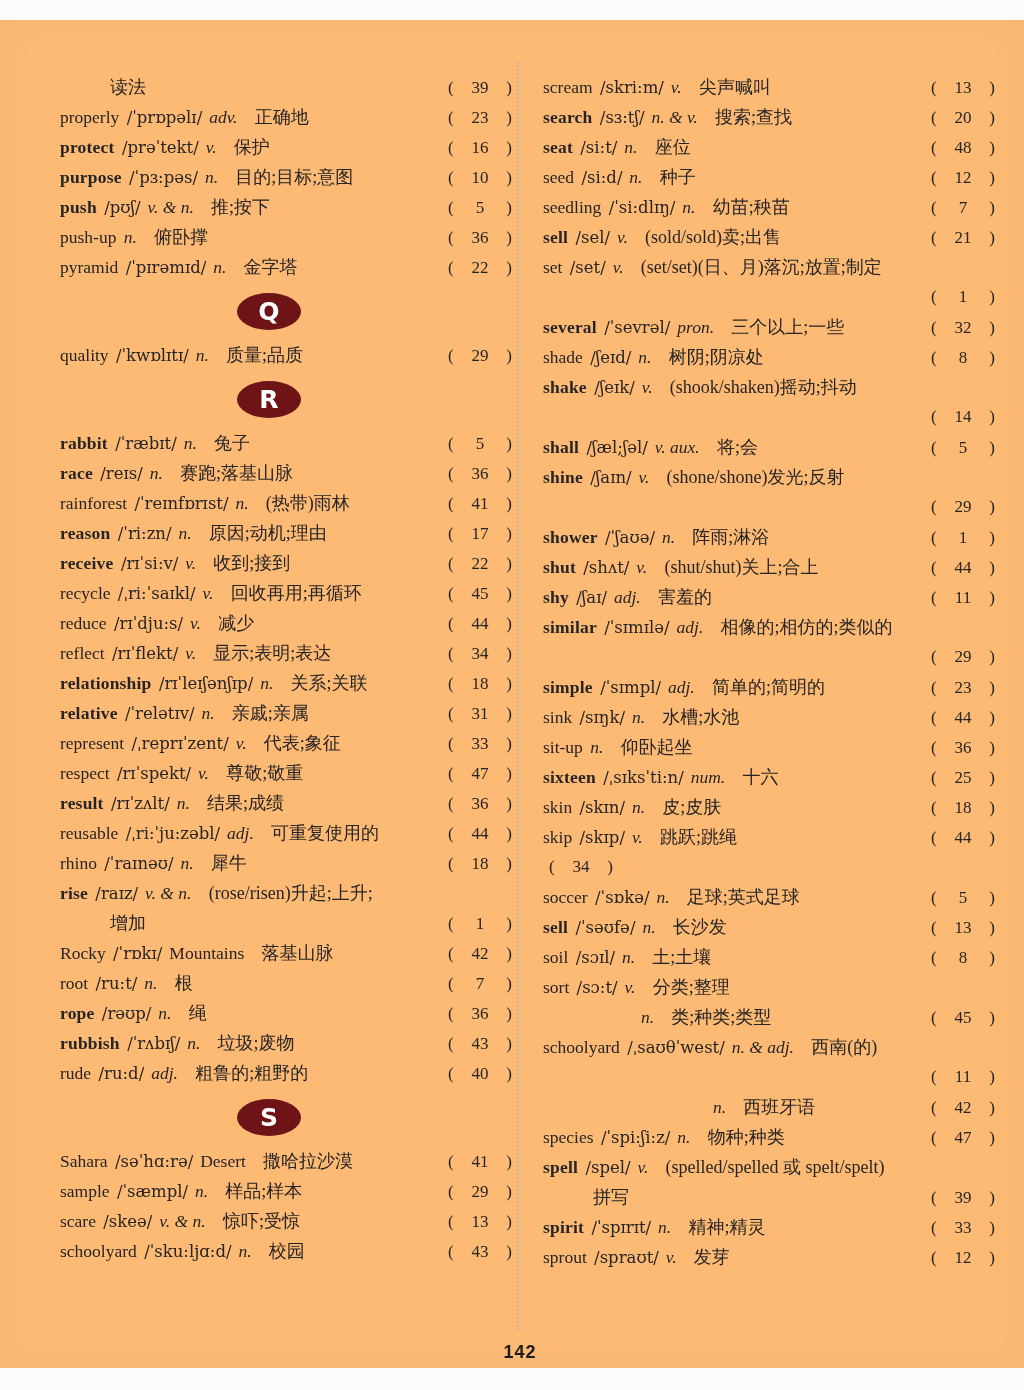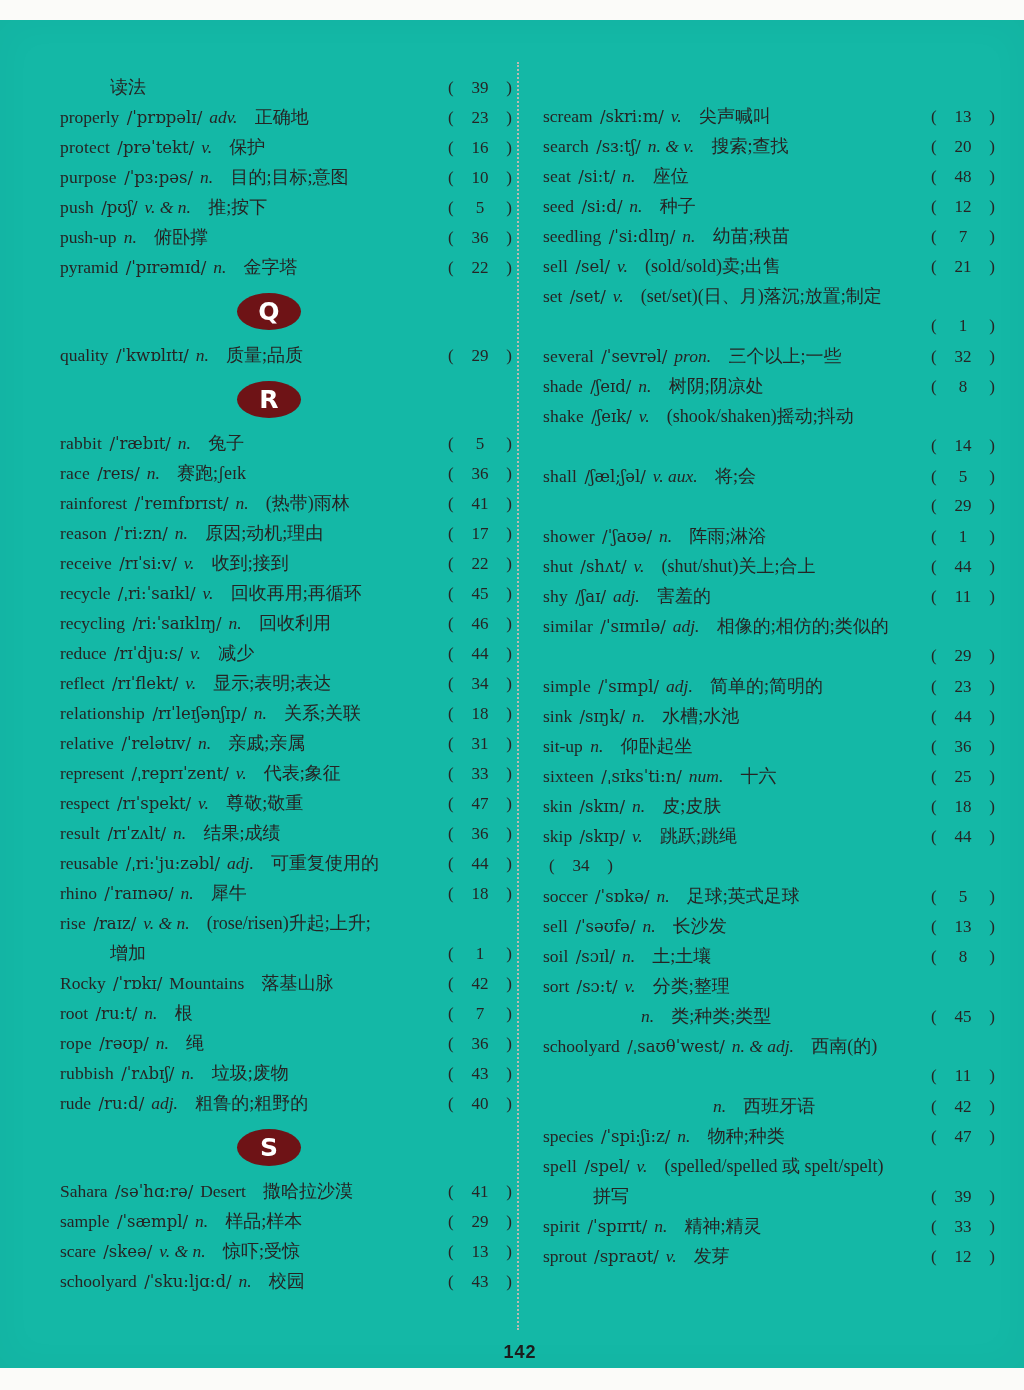--- a/index.html
+++ b/index.html
@@ -5,42 +5,42 @@
   html,body{margin:0;padding:0;}
   body{
     width:1024px;height:1390px;position:relative;
     background:#fbfbf9;
     font-family:"Liberation Serif","DejaVu Serif",serif;
     color:#262424;
     overflow:hidden;
   }
   .page{
     position:absolute;left:0;top:20px;width:1024px;height:1348px;
-    background:#14b8a6;
+    background:#fdba74;
     box-shadow:inset 0 0 40px rgba(0,0,0,0.03);
   }
   .divider{
     position:absolute;left:517px;top:42px;height:1268px;width:0;
     border-left:2px dotted #bdb9b1;
   }
   .col{position:absolute;top:52px;width:452px;}
   .col-left{left:60px;}
-  .col-right{left:543px;margin-top:29px;}
+  .col-right{left:543px;}
   .line{
     display:flex;align-items:baseline;
     height:30px;line-height:30px;font-size:17.5px;
     white-space:nowrap;
   }
   .content{flex:1 1 auto;min-width:0;overflow:visible;}
   .ind1 .content{padding-left:40px;}
   .ind2 .content{padding-left:98px;}
   .ind3 .content{padding-left:170px;}
   .seg{margin-right:0.42em;}
   .seg.w{font-weight:normal;}
-  .seg.wb{font-weight:normal;letter-spacing:0.2px;}
+  .seg.wb{font-weight:bold;letter-spacing:0.2px;}
   .seg.ph{font-family:"DejaVu Serif",serif;font-size:16.5px;}
   .seg.pos{font-style:italic;}
   .seg.cn{margin-left:0.55em;font-size:18px;}
   .pg{
     flex:0 0 auto;width:64px;margin-left:6px;
     display:flex;justify-content:space-between;
     font-size:17px;
   }
   .pg::before{content:"(";}
   .pg::after{content:")";}
@@ -121,21 +121,21 @@
       <div class="badge-row">
         <span class="badge" style="background: rgb(110, 19, 22);">R</span>
       </div>
       <div class="line">
         <div class="content"><span class="seg wb">rabbit</span><span class="seg ph">/ˈræbɪt/</span><span class="seg pos">n.</span><span class="seg cn">兔子</span></div>
         <span class="pg">
           <span>5</span>
         </span>
       </div>
       <div class="line">
-        <div class="content"><span class="seg wb">race</span><span class="seg ph">/reɪs/</span><span class="seg pos">n.</span><span class="seg cn">赛跑;ʃeɪk</span></div>
+        <div class="content"><span class="seg wb">race</span><span class="seg ph">/reɪs/</span><span class="seg pos">n.</span><span class="seg cn">赛跑;落基山脉</span></div>
         <span class="pg">
           <span>36</span>
         </span>
       </div>
       <div class="line">
         <div class="content"><span class="seg w">rainforest</span><span class="seg ph">/ˈreɪnfɒrɪst/</span><span class="seg pos">n.</span><span class="seg cn">(热带)雨林</span></div>
         <span class="pg">
           <span>41</span>
         </span>
       </div>
@@ -148,26 +148,20 @@
       <div class="line">
         <div class="content"><span class="seg wb">receive</span><span class="seg ph">/rɪˈsi:v/</span><span class="seg pos">v.</span><span class="seg cn">收到;接到</span></div>
         <span class="pg">
           <span>22</span>
         </span>
       </div>
       <div class="line">
         <div class="content"><span class="seg w">recycle</span><span class="seg ph">/ˌri:ˈsaɪkl/</span><span class="seg pos">v.</span><span class="seg cn">回收再用;再循环</span></div>
         <span class="pg">
           <span>45</span>
-        </span>
-      </div>
-      <div class="line">
-        <div class="content"><span class="seg w">recycling</span><span class="seg ph">/ri:ˈsaɪklɪŋ/</span><span class="seg pos">n.</span><span class="seg cn">回收利用</span></div>
-        <span class="pg">
-          <span>46</span>
         </span>
       </div>
       <div class="line">
         <div class="content"><span class="seg w">reduce</span><span class="seg ph">/rɪˈdju:s/</span><span class="seg pos">v.</span><span class="seg cn">减少</span></div>
         <span class="pg">
           <span>44</span>
         </span>
       </div>
       <div class="line">
         <div class="content"><span class="seg w">reflect</span><span class="seg ph">/rɪˈflekt/</span><span class="seg pos">v.</span><span class="seg cn">显示;表明;表达</span></div>
@@ -349,20 +343,23 @@
         <div class="content"></div>
         <span class="pg">
           <span>14</span>
         </span>
       </div>
       <div class="line">
         <div class="content"><span class="seg wb">shall</span><span class="seg ph">/ʃæl;ʃəl/</span><span class="seg pos">v. aux.</span><span class="seg cn">将;会</span></div>
         <span class="pg">
           <span>5</span>
         </span>
+      </div>
+      <div class="line">
+        <div class="content"><span class="seg wb">shine</span><span class="seg ph">/ʃaɪn/</span><span class="seg pos">v.</span><span class="seg cn">(shone/shone)发光;反射</span></div>
       </div>
       <div class="line">
         <div class="content"></div>
         <span class="pg">
           <span>29</span>
         </span>
       </div>
       <div class="line">
         <div class="content"><span class="seg wb">shower</span><span class="seg ph">/ˈʃaʊə/</span><span class="seg pos">n.</span><span class="seg cn">阵雨;淋浴</span></div>
         <span class="pg">

